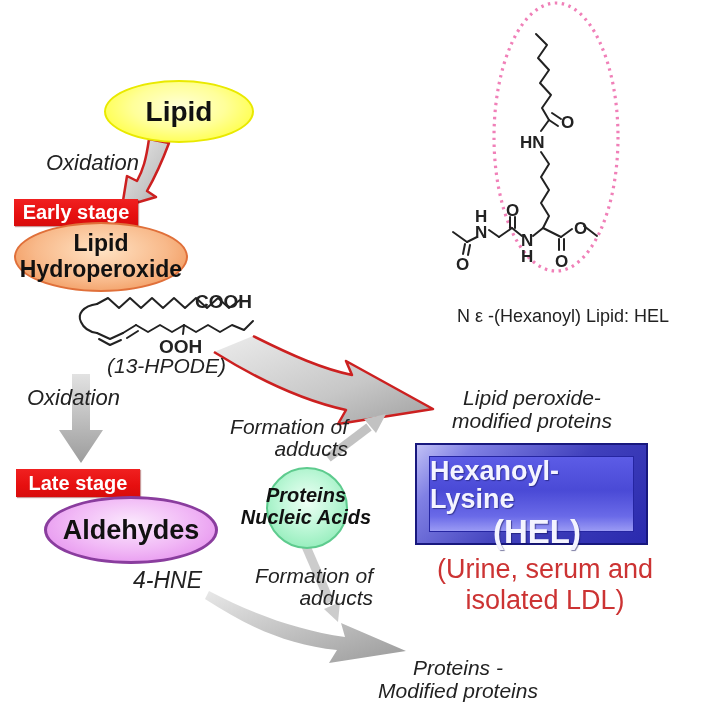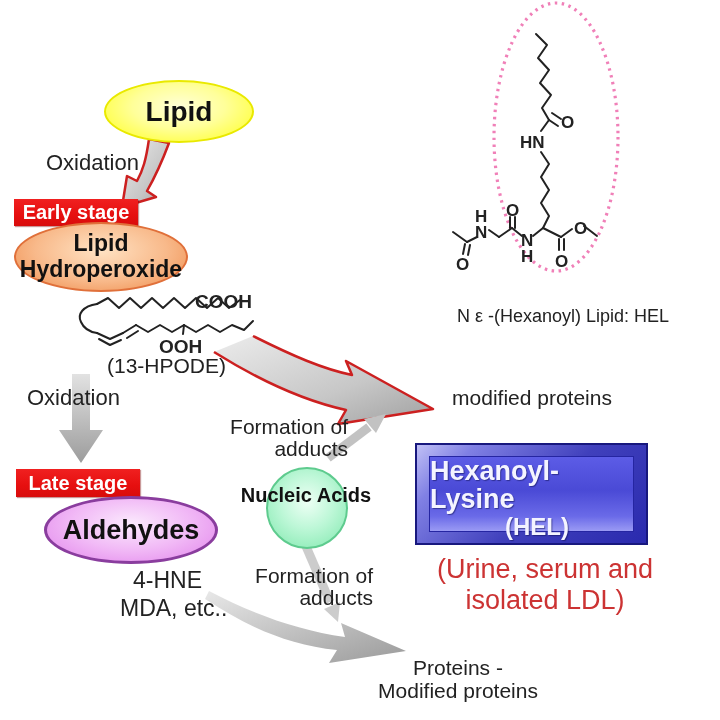--- a/index.html
+++ b/index.html
@@ -1,21 +1,21 @@
 <!DOCTYPE html>
 <html><head>
 <meta charset="utf-8">
 <style>
   html,body{margin:0;padding:0;background:#fff;}
   #stage{
     position:relative;width:720px;height:720px;background:#ffffff;overflow:hidden;
     font-family:"Liberation Sans",sans-serif;color:#1a1a1a;
   }
   #art{position:absolute;left:0;top:0;width:720px;height:720px;}
-  .abs{position:absolute;}
+  .abs{position:absolute;font-style:italic;}
   .ctr{text-align:center;}
   .rgt{text-align:right;}
 
   
   .ellipse{position:absolute;border-radius:50%;display:flex;align-items:center;justify-content:center;flex-direction:column;}
   .lipid{
     left:104px;top:80px;width:146px;height:59px;
     background:radial-gradient(ellipse at 50% 42%,#ffffd8 0%,#ffff99 45%,#ffff4d 78%,#f4f400 100%);
     border:2px solid #e9e900;
     font-weight:bold;font-size:28px;color:#111;
@@ -64,21 +64,21 @@
     border:2px solid #18187e;box-sizing:border-box;
   }
   .helbox-inner{
     position:absolute;left:12px;top:11px;right:12px;bottom:11px;
     background:linear-gradient(180deg,#5c5ce6 0%,#4a4ad6 45%,#6a6ae8 80%,#9a9af4 100%);
     border:1px solid #2525a2;
     display:flex;flex-direction:column;align-items:center;justify-content:space-between;
     color:#f4f4ff;font-weight:bold;text-shadow:1px 1px 1px rgba(20,20,90,.55);
   }
   .helbox-line1{font-size:27px;line-height:1.05;}
-  .helbox-line2{font-size:24px;line-height:1.1;margin-left:11px;}
+  .helbox-line2{font-size:33px;line-height:1.1;margin-left:11px;}
 
   .urine{position:absolute;left:398px;top:554px;width:294px;text-align:center;
          color:#cc3333;font-size:27px;}
 
   .struct-title{position:absolute;left:455px;top:284px;width:216px;text-align:center;
                 font-weight:bold;font-size:20px;color:#111;}
   .struct-sub{position:absolute;left:438px;top:306px;width:250px;text-align:center;
               font-size:18px;color:#222;}
 </style>
 </head>
@@ -181,38 +181,39 @@
 
   <div class="banner late">
     <span>Late stage</span>
   </div>
 
   <div class="ellipse aldehydes">
     <span>Aldehydes</span>
   </div>
 
   <div class="txt abs" style="left:133px;top:567px;font-size:23px;">4-HNE</div>
-  <div class="txt abs" style="left:120px;top:595px;font-size:23px;">MDA, etc..</div>
 
   <div class="txt abs rgt" style="left:228px;top:416px;width:120px;font-size:21px;line-height:1.05;">
     <div>Formation of</div>
     <div>adducts</div>
   </div>
 
   <div class="ellipse procircle"></div>
   <div class="abs procircle-label">
+    <div>Proteins</div>
     <div>Nucleic Acids</div>
   </div>
 
   <div class="txt abs rgt" style="left:253px;top:565px;width:120px;font-size:21px;line-height:1.05;">
     <div>Formation of</div>
     <div>adducts</div>
   </div>
 
   <div class="txt abs ctr" style="left:432px;top:386px;width:200px;font-size:21px;line-height:1.1;">
+    <div>Lipid peroxide-</div>
     <div>modified proteins</div>
   </div>
 
   <div class="helbox">
     <div class="helbox-inner">
       <span class="helbox-line1">Hexanoyl-Lysine</span>
       <span class="helbox-line2">(HEL)</span>
     </div>
   </div>
 

